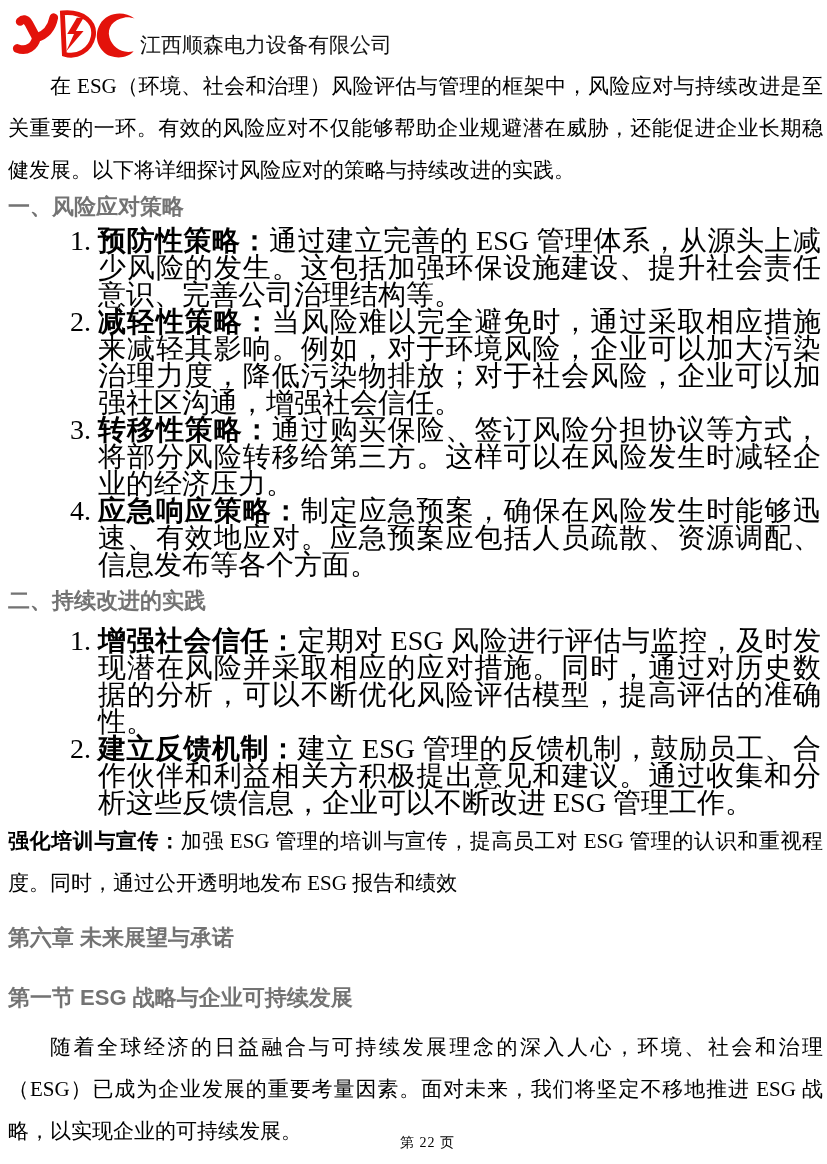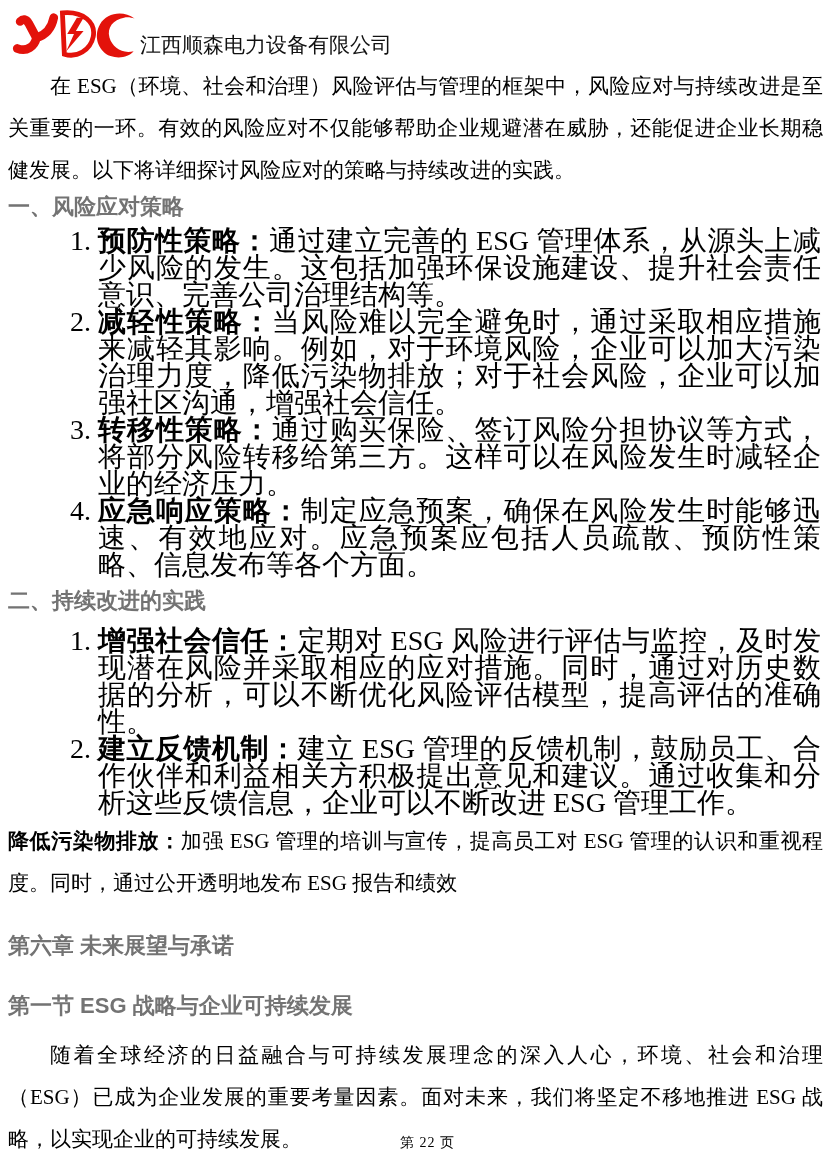--- a/index.html
+++ b/index.html
@@ -16,21 +16,21 @@
   
   p.body{font-size:21px;line-height:42px;margin:0;text-align:justify;}
   p.first-indent{text-indent:2em;}
   p.intro{margin-top:6px;}
   
   h2{
     font-family:"Liberation Sans","DejaVu Sans",sans-serif;
     font-size:22px;line-height:28px;font-weight:bold;margin:2px 0 6px 0;color:#737373;
   }
   h2.second{margin-top:9px;margin-bottom:12px;}
-  h2.chapter{margin-top:28px;margin-bottom:0;}
+  h2.chapter{margin-top:20px;margin-bottom:0;}
   h2.section-sub{margin-top:32px;margin-bottom:0;}
   
   ol{margin:0;padding-left:90px;font-size:28px;line-height:27px;}
   ol li{text-align:justify;padding-right:2px;}
   ol li::marker{font-family:"Liberation Serif","DejaVu Serif",serif;}
   .item-label{font-weight:bold;font-family:"Liberation Sans","DejaVu Sans",sans-serif;}
   
   p.training{margin-top:4px;}
   p.closing{margin-top:14px;}
   .para-label{font-weight:bold;font-family:"Liberation Sans","DejaVu Sans",sans-serif;}
@@ -65,30 +65,30 @@
       <span class="company-name">江西顺森电力设备有限公司</span>
     </div>
 
     <p class="body first-indent intro">在 ESG（环境、社会和治理）风险评估与管理的框架中，风险应对与持续改进是至关重要的一环。有效的风险应对不仅能够帮助企业规避潜在威胁，还能促进企业长期稳健发展。以下将详细探讨风险应对的策略与持续改进的实践。</p>
 
     <h2>一、风险应对策略</h2>
     <ol>
       <li><span class="item-label">预防性策略：</span><span>通过建立完善的 ESG 管理体系，从源头上减少风险的发生。这包括加强环保设施建设、提升社会责任意识、完善公司治理结构等。</span></li>
       <li><span class="item-label">减轻性策略：</span><span>当风险难以完全避免时，通过采取相应措施来减轻其影响。例如，对于环境风险，企业可以加大污染治理力度，降低污染物排放；对于社会风险，企业可以加强社区沟通，增强社会信任。</span></li>
       <li><span class="item-label">转移性策略：</span><span>通过购买保险、签订风险分担协议等方式，将部分风险转移给第三方。这样可以在风险发生时减轻企业的经济压力。</span></li>
-      <li><span class="item-label">应急响应策略：</span><span>制定应急预案，确保在风险发生时能够迅速、有效地应对。应急预案应包括人员疏散、预防性策略、信息发布等各个方面。</span></li>
+      <li><span class="item-label">应急响应策略：</span><span>制定应急预案，确保在风险发生时能够迅速、有效地应对。应急预案应包括人员疏散、资源调配、信息发布等各个方面。</span></li>
     </ol>
 
     <h2 class="second">二、持续改进的实践</h2>
     <ol>
       <li><span class="item-label">增强社会信任：</span><span>定期对 ESG 风险进行评估与监控，及时发现潜在风险并采取相应的应对措施。同时，通过对历史数据的分析，可以不断优化风险评估模型，提高评估的准确性。</span></li>
       <li><span class="item-label">建立反馈机制：</span><span>建立 ESG 管理的反馈机制，鼓励员工、合作伙伴和利益相关方积极提出意见和建议。通过收集和分析这些反馈信息，企业可以不断改进 ESG 管理工作。</span></li>
     </ol>
 
-    <p class="body training"><span class="para-label">降低污染物排放：</span><span>加强 ESG 管理的培训与宣传，提高员工对 ESG 管理的认识和重视程度。同时，通过公开透明地发布 ESG 报告和绩效</span></p>
+    <p class="body training"><span class="para-label">强化培训与宣传：</span><span>加强 ESG 管理的培训与宣传，提高员工对 ESG 管理的认识和重视程度。同时，通过公开透明地发布 ESG 报告和绩效</span></p>
 
     <h2 class="chapter">第六章 未来展望与承诺</h2>
     <h2 class="section-sub">第一节 ESG 战略与企业可持续发展</h2>
 
     <p class="body first-indent closing">随着全球经济的日益融合与可持续发展理念的深入人心，环境、社会和治理（ESG）已成为企业发展的重要考量因素。面对未来，我们将坚定不移地推进 ESG 战略，以实现企业的可持续发展。</p>
 
   </div>
 
   <div class="page-footer">第 22 页</div>
 </div>

